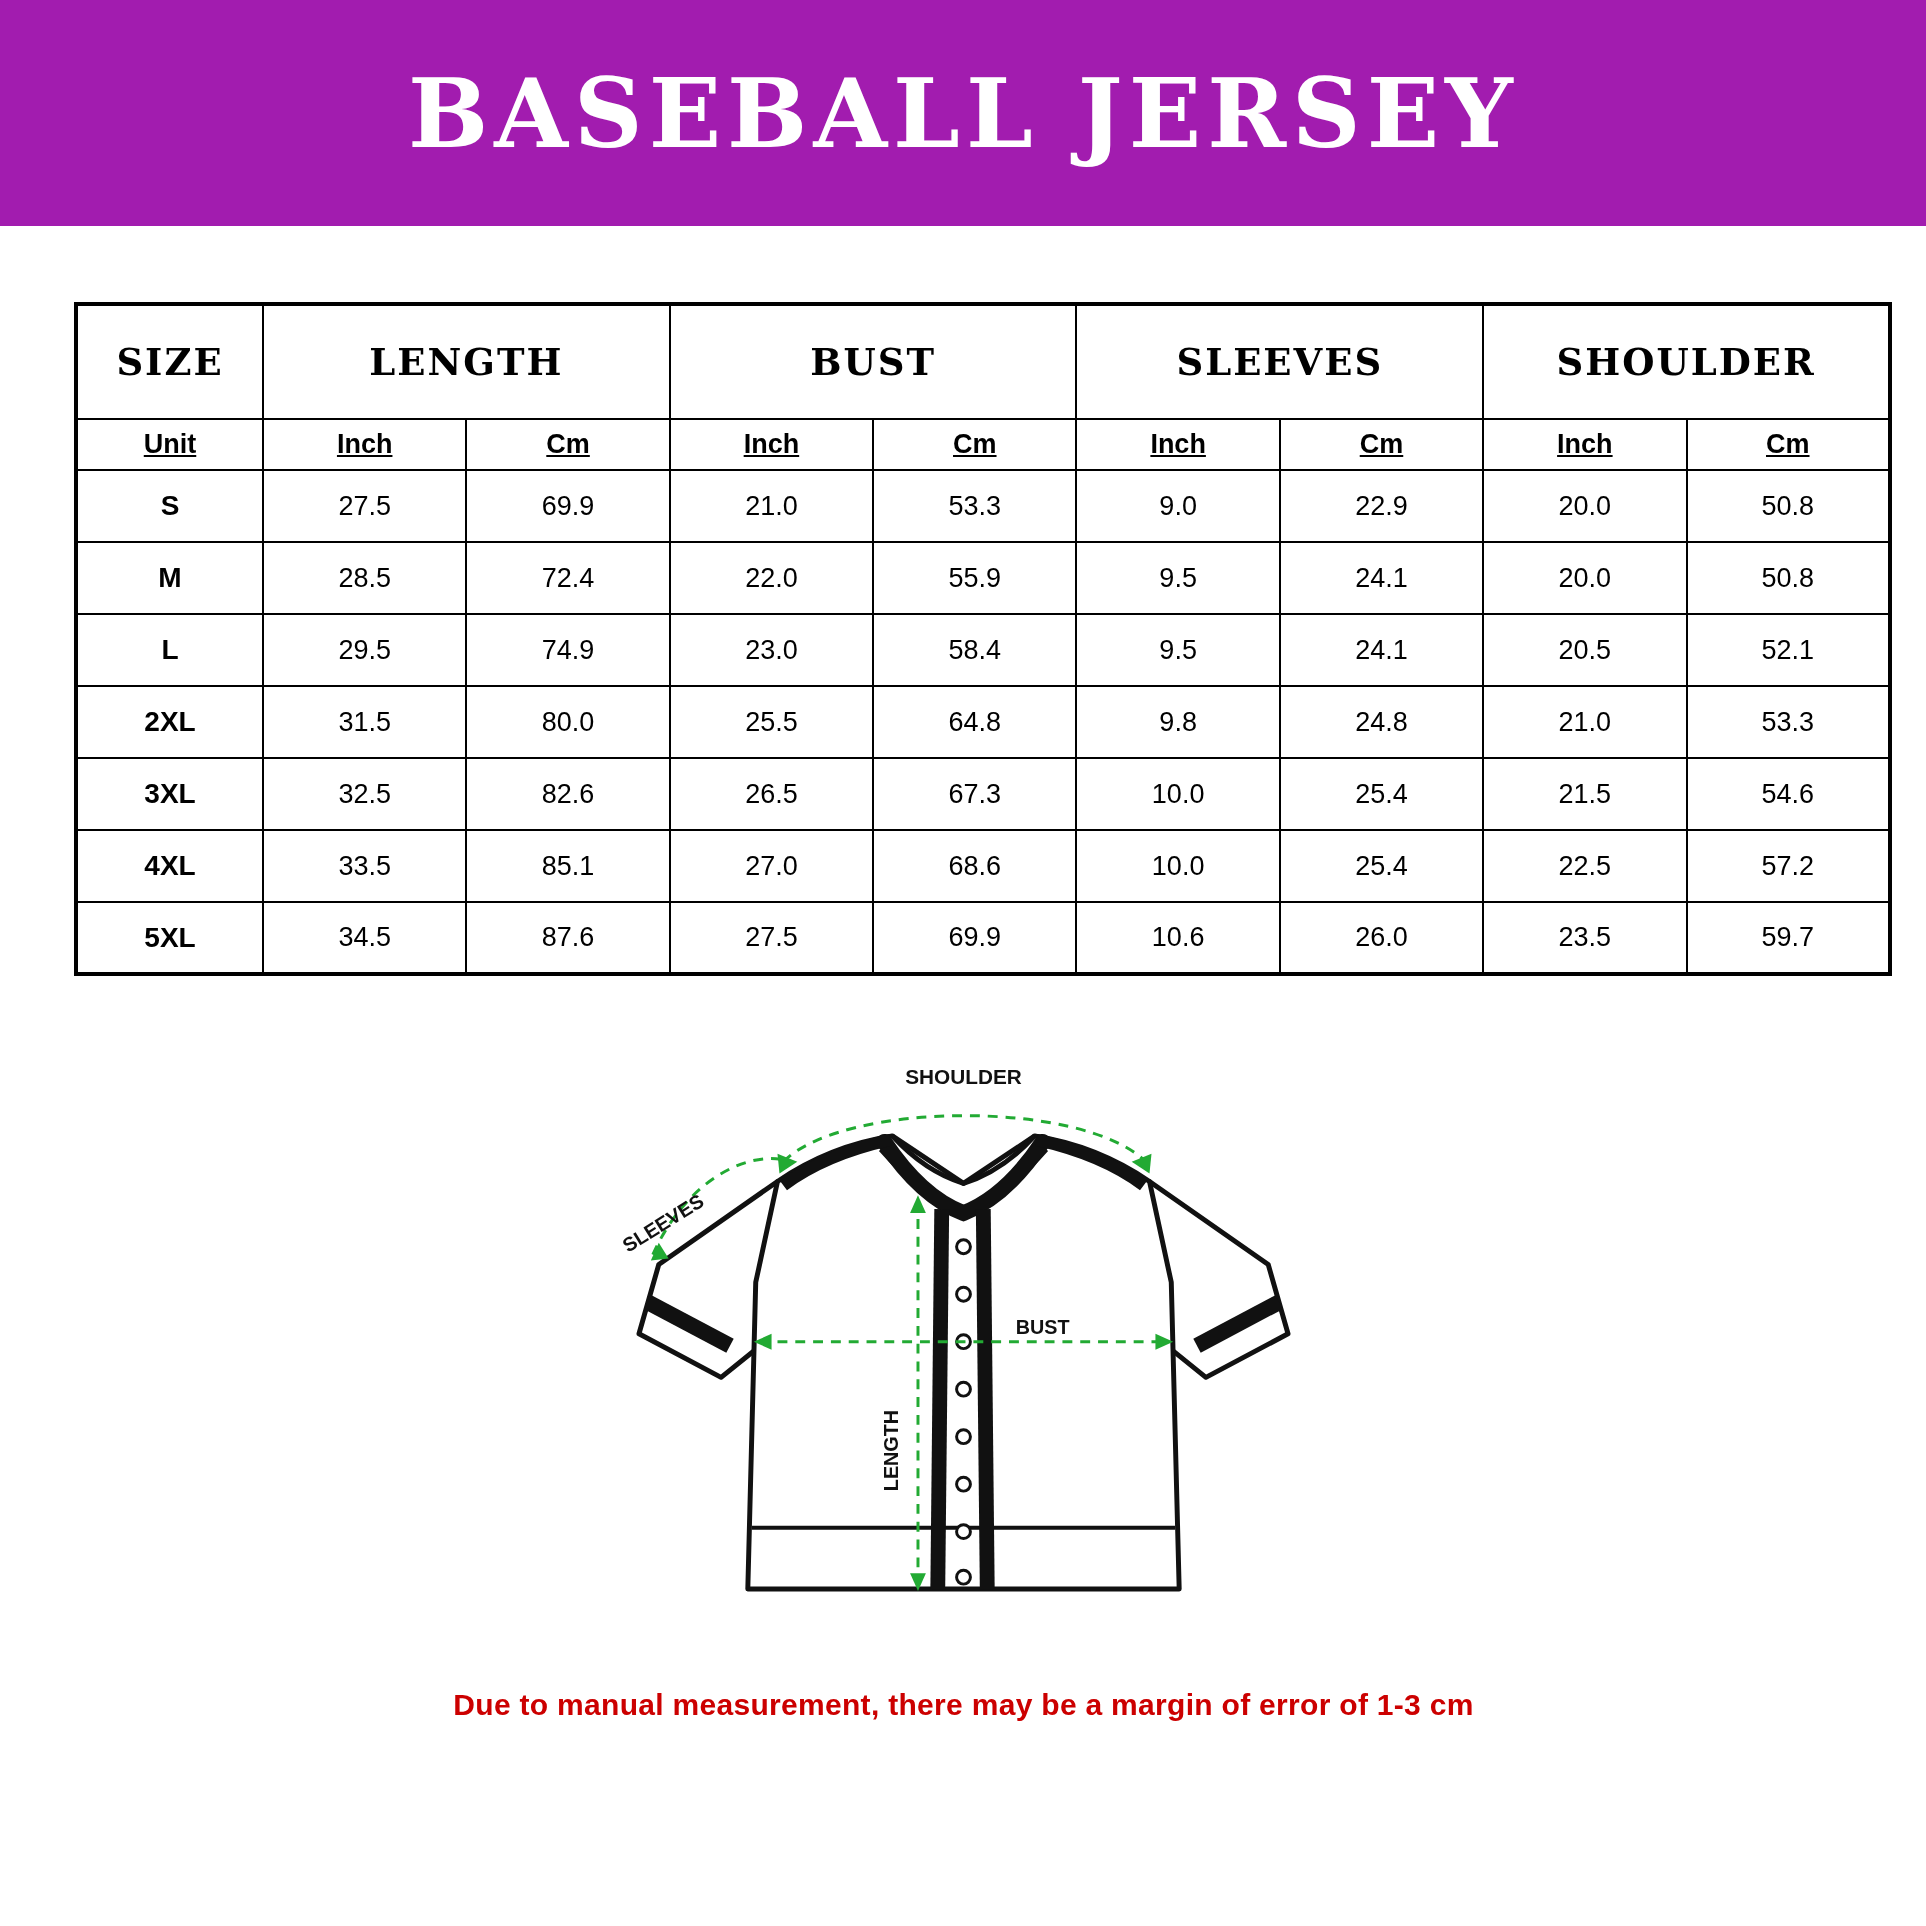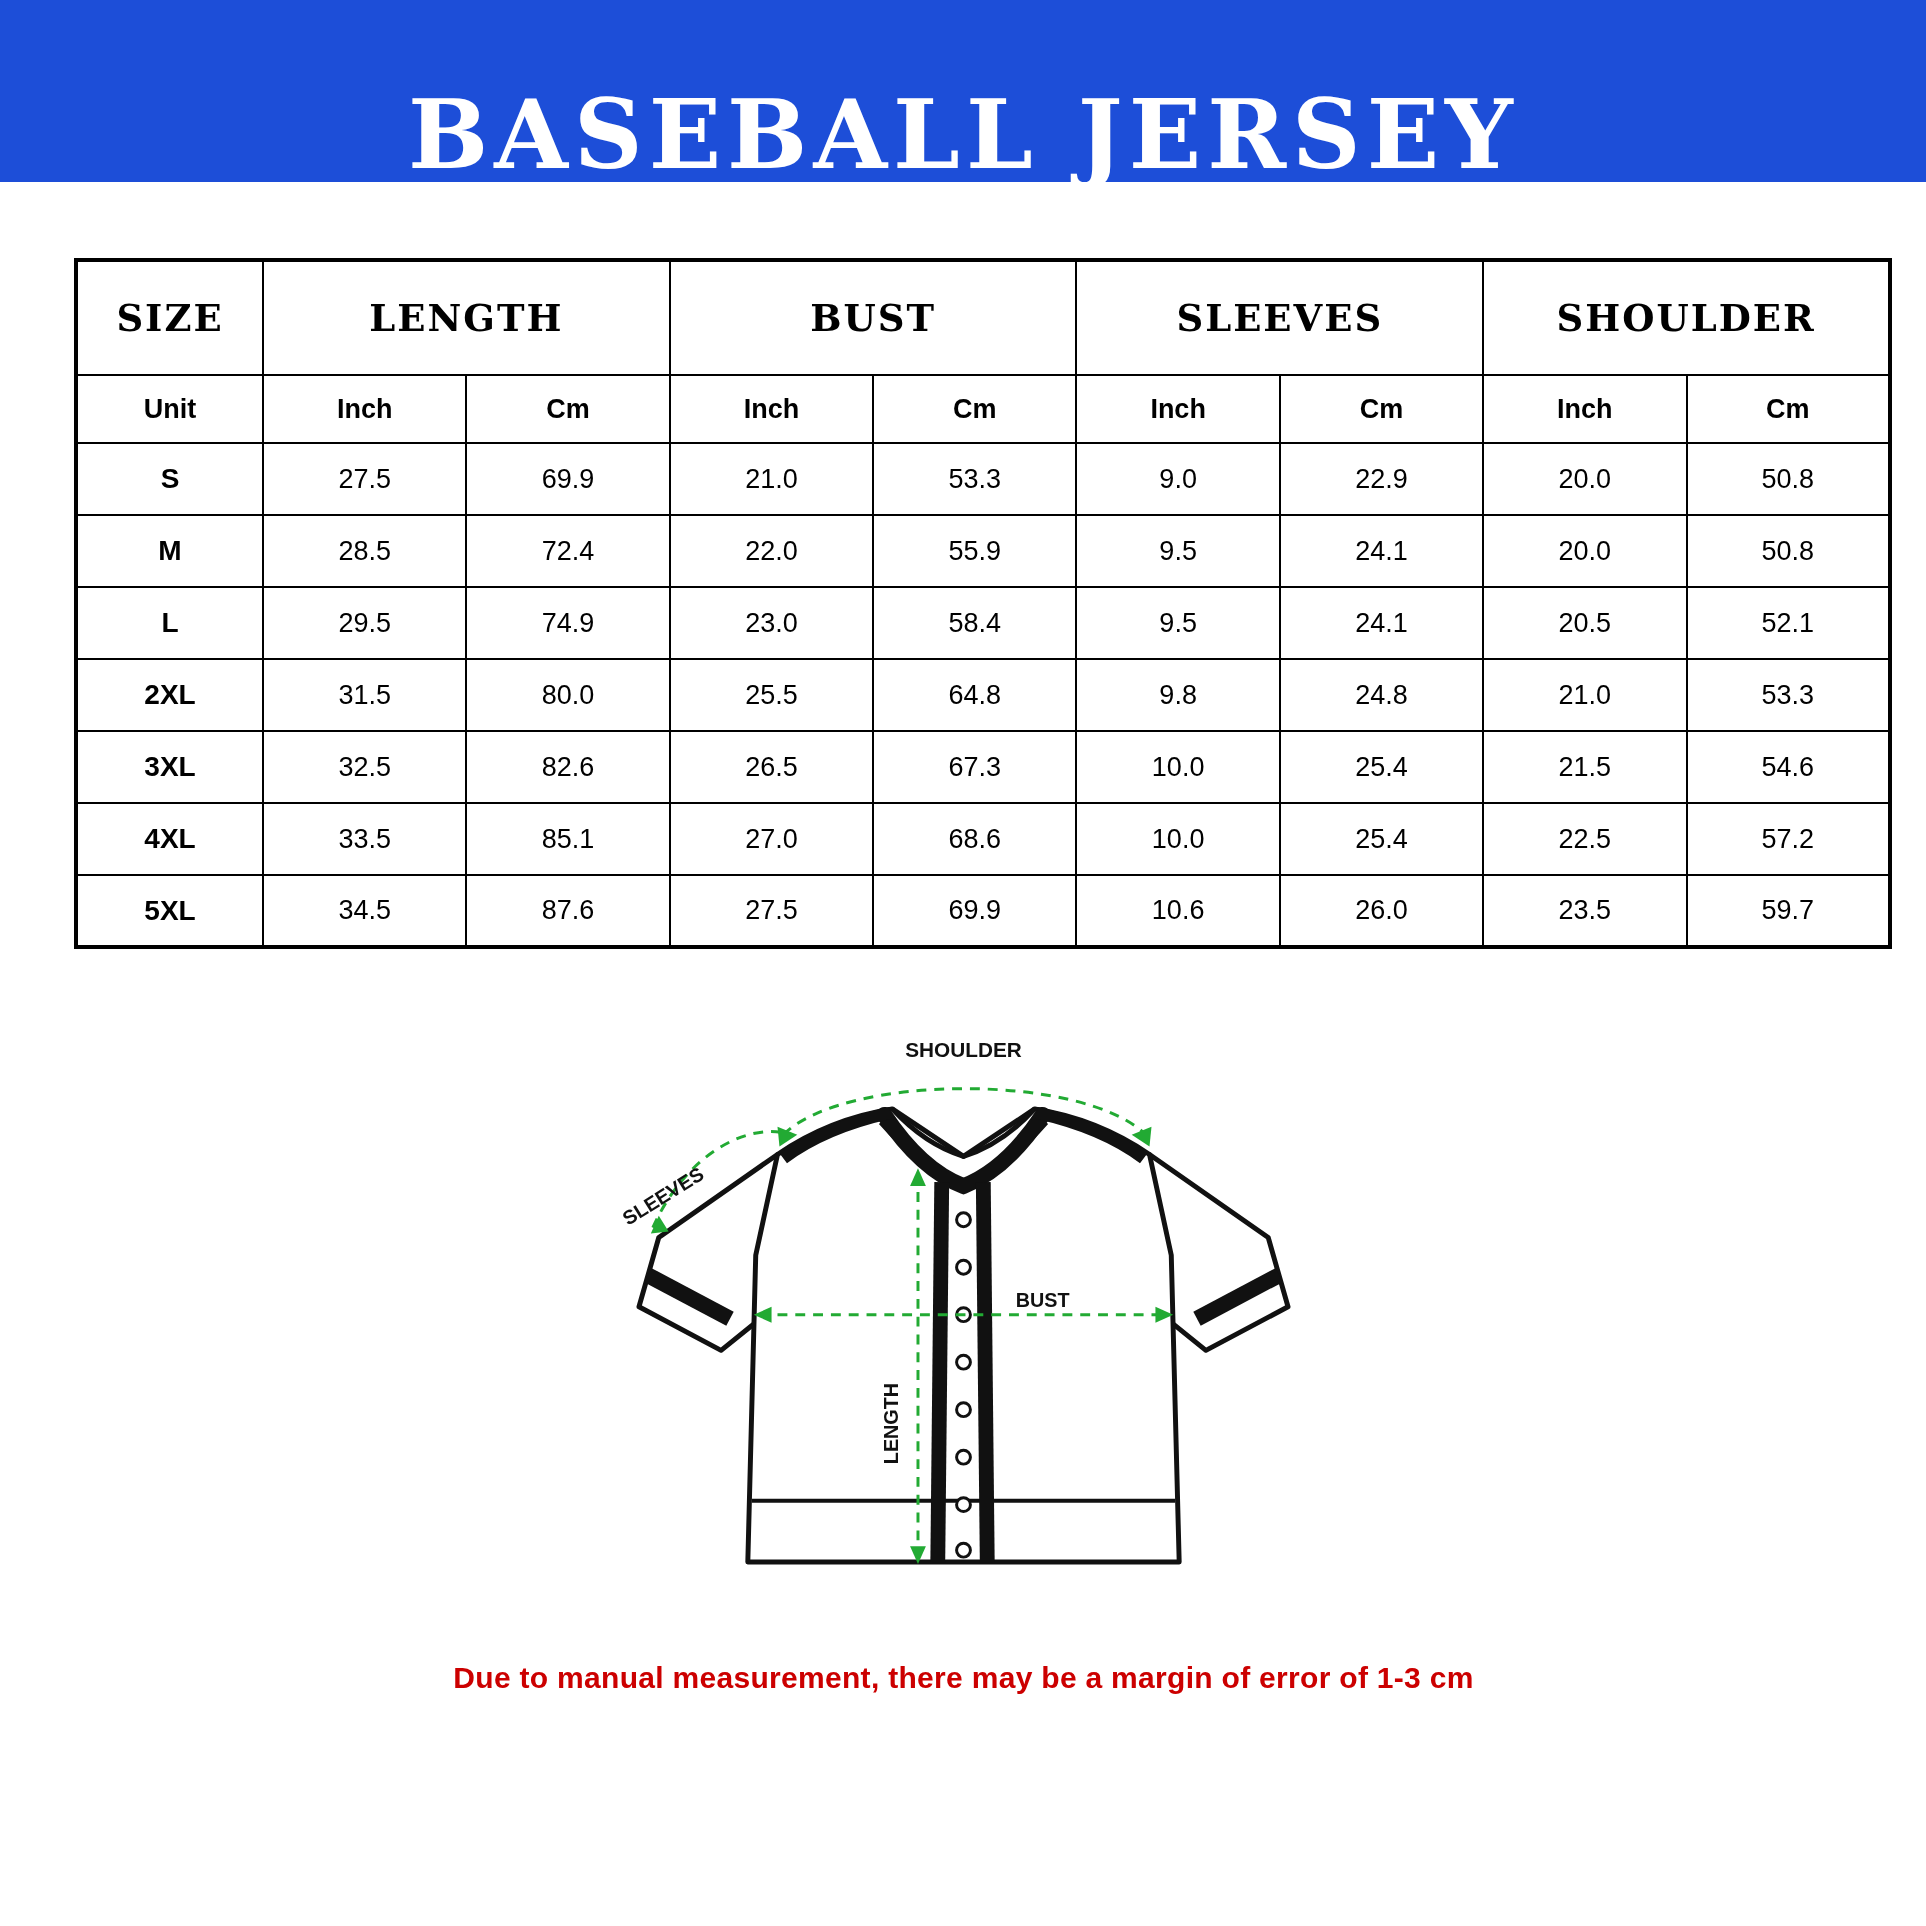--- a/index.html
+++ b/index.html
@@ -15,24 +15,24 @@
     position: relative;
     width: 1927px;
     height: 1927px;
     background: #ffffff;
     overflow: hidden;
   }
 
   
   .header-bar {
     width: 1927px;
-    height: 182px;
-    background: #1d4ed8;
+    height: 226px;
+    background: #a21caf;
     display: flex;
-    align-items: flex-end;
+    align-items: center;
     justify-content: center;
   }
   .header-title {
     font-family: "DejaVu Serif", serif;
     font-weight: bold;
     font-size: 95px;
     letter-spacing: 6px;
     color: #ffffff;
     text-align: center;
     line-height: 1;
@@ -60,21 +60,22 @@
   .hdr-main th {
     font-family: "DejaVu Serif", serif;
     font-weight: bold;
     font-size: 37px;
     letter-spacing: 2px;
     height: 115px;
   }
   .hdr-unit td {
     font-weight: bold;
     font-size: 27px;
-    height: 68px;
+    height: 51px;
+    text-decoration: underline;
   }
   .body-row td {
     font-size: 27px;
     height: 72px;
   }
   .body-row td.sizecell {
     font-weight: bold;
     font-size: 28px;
   }
   .col-size { width: 10.3%; }

